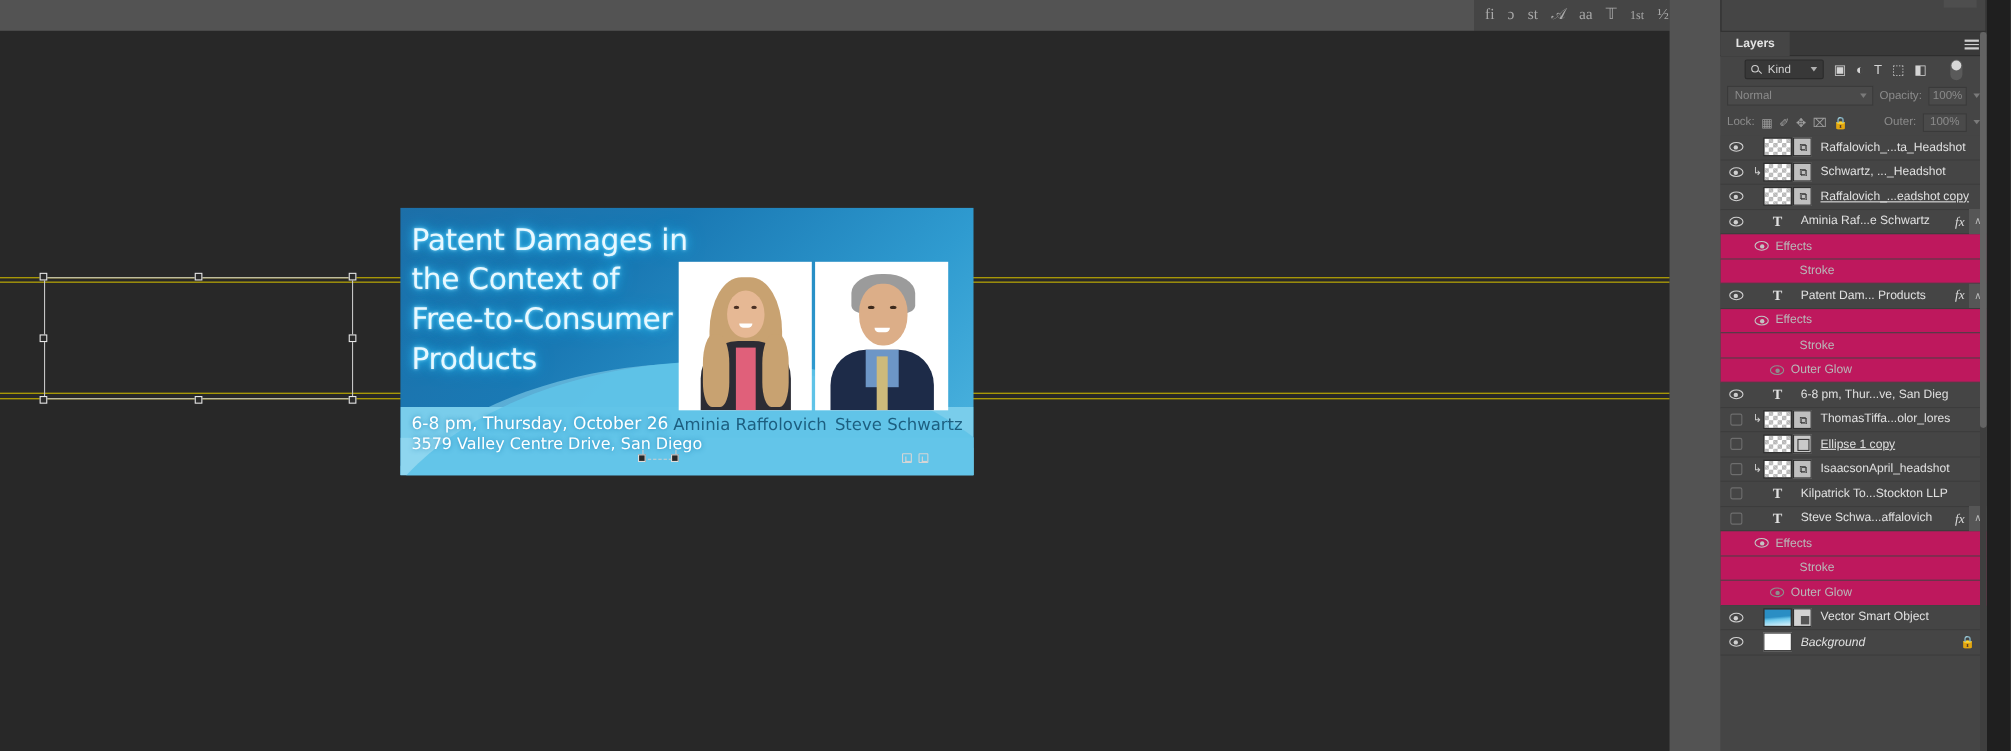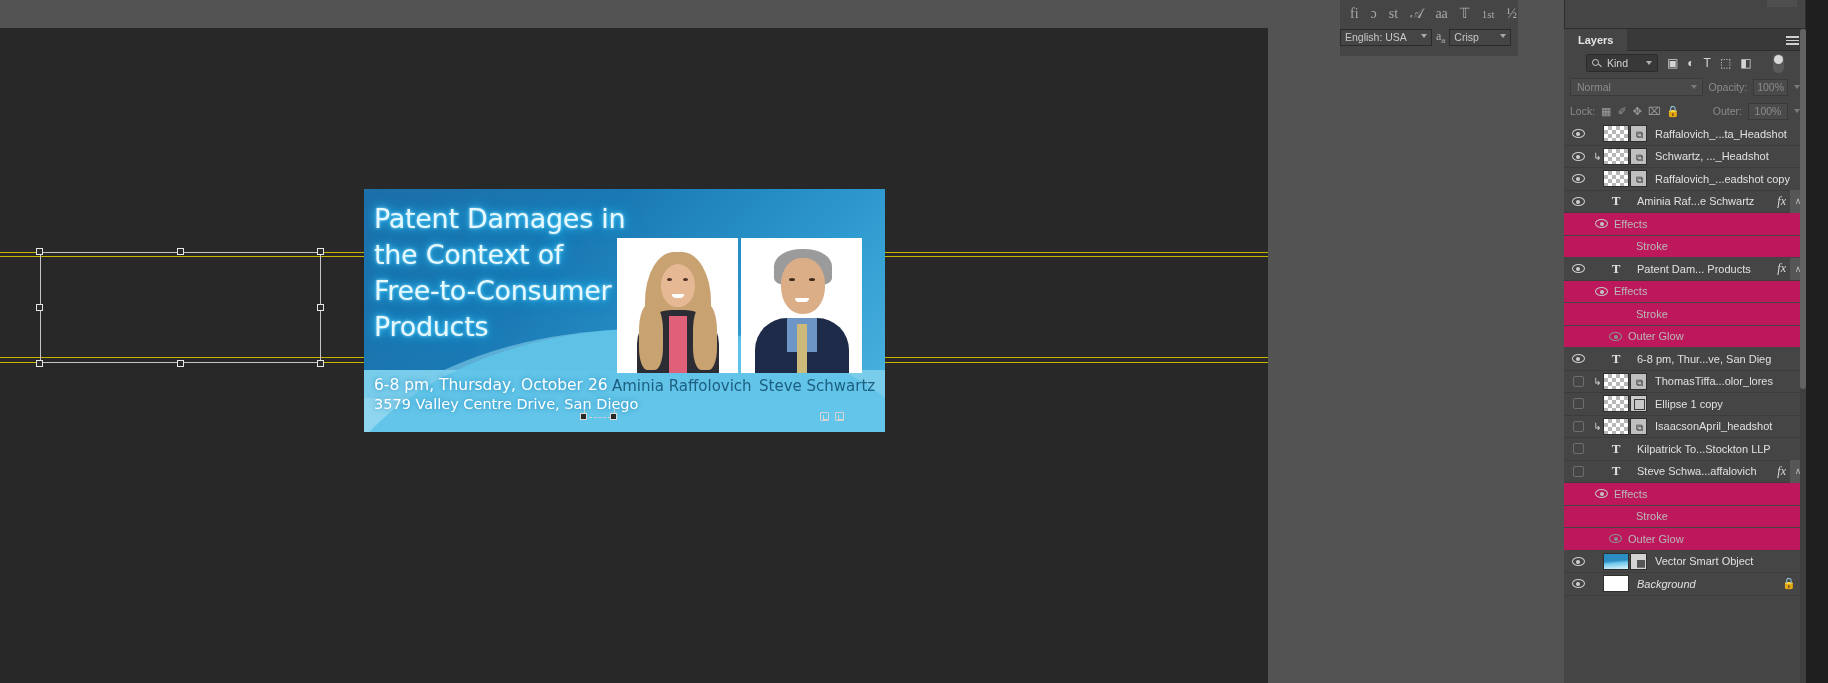--- a/index.html
+++ b/index.html
@@ -44,21 +44,21 @@
     position:absolute; right:4px; top:4px;
     width:0;height:0;border-left:3.5px solid transparent;
     border-right:3.5px solid transparent;border-top:4px solid #a9a9a9;
   }
   #lang-select { width:92px; }
   #aa-select  { width:62px; }
   .aa-icon { color:#b4b4b4; font-size:12px; font-family:"Liberation Serif",serif; }
 
   
   .canvas-wrap {
-    position:absolute; left:0; top:28px; width:1268px; height:655px;
+    position:absolute; left:0; top:28px; width:1518px; height:655px;
     background:#282828; overflow:hidden;
   }
   .guide-h { position:absolute; left:0; width:1518px; height:1px; background:#c8b400; }
   .gd1{top:224px;} .gd2{top:228px;} .gd3{top:329px;} .gd4{top:334px;}
 
   
   .marquee {
     position:absolute; left:40px; top:224px; width:281px; height:111px;
     border:1px solid #c5c5c5;
   }
@@ -279,21 +279,21 @@
   .tglyph {
     width:26px; text-align:center; color:#e2e2e2; font-size:13px;
     font-family:"Liberation Serif", serif; font-weight:bold;
   }
   .lname {
     flex:1; color:#e0e0e0; font-size:11px; padding-left:8px;
     white-space:nowrap; overflow:hidden;
   }
   .lname.muted { color:#b9b9b9; }
   .lname.italic { font-style:italic; }
-  .lname.ul { }
+  .lname.ul { text-decoration:underline; }
   .lname.indent2 { padding-left:72px; }
   .fx {
     color:#dcdcdc; font-size:12px; font-style:italic;
     font-family:"Liberation Serif", serif; padding-right:4px;
   }
   .expander {
     width:16px; text-align:center; color:#b9b9b9; font-size:9px;
     background:#565656; height:22.5px; line-height:22.5px;
   }
   .sub-eye { width:13px;height:9px;border:1.4px solid #c3c3c3;border-radius:50%;position:relative; }

